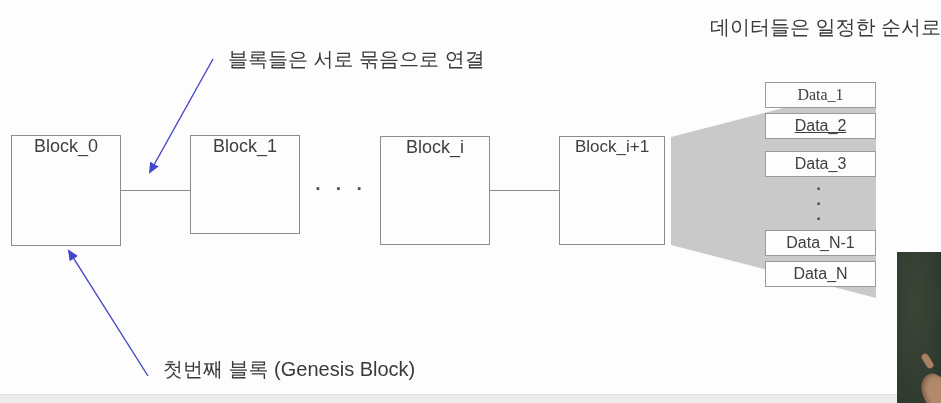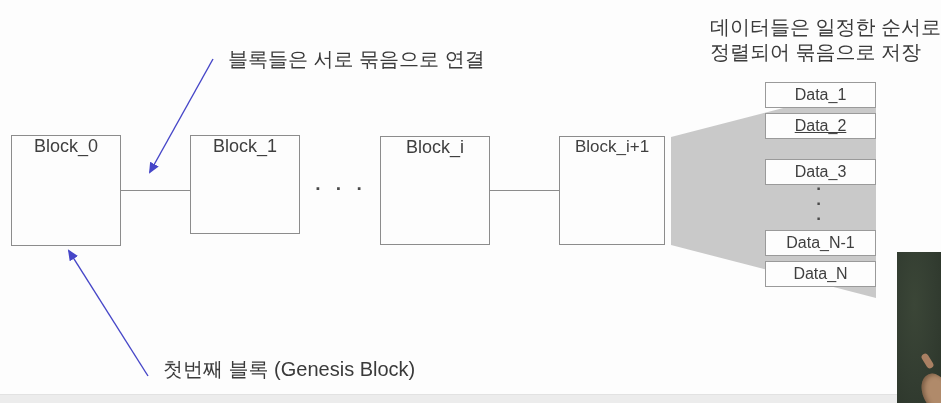--- a/index.html
+++ b/index.html
@@ -81,23 +81,23 @@
     height: 26px;
     border: 1px solid #9a9a9a;
     background: #fdfdfd;
     display: flex;
     align-items: center;
     justify-content: center;
     font-size: 16px;
     color: #3f3f3f;
     box-sizing: border-box;
   }
-  .data-1  { top: 82px; }
+  .data-1  { top: 82px; font-family: Liberation Serif, serif; }
   .data-2  { top: 113px; text-decoration: underline; }
-  .data-3  { top: 159px; }
+  .data-3  { top: 151px; }
   .data-n1 { top: 230px; }
   .data-n  { top: 261px; }
 
   .data-ellipsis {
     position: absolute;
     left: 812px; top: 181px;
     width: 14px;
     display: flex;
     flex-direction: column;
     align-items: center;
@@ -190,21 +190,20 @@
   <div class="data-box data-n1">
     <span>Data_N-1</span>
   </div>
   <div class="data-box data-n">
     <span>Data_N</span>
   </div>
 
   <div class="note note-chain">블록들은 서로 묶음으로 연결</div>
   <div class="note note-data">
     <div>데이터들은 일정한 순서로</div>
-    <div>정렬되어 묶음으로 저장</div>
   </div>
   <div class="note note-genesis">첫번째 블록 (Genesis Block)</div>
 
   <svg class="arrows" width="941" height="403" viewBox="0 0 941 403">
     <defs>
       <marker id="ah" markerWidth="9" markerHeight="8" refX="6.5" refY="3.5" orient="auto">
         <path d="M0,0 L8,3.5 L0,7 Z" fill="#4646c8"></path>
       </marker>
     </defs>
     <line x1="213" y1="59" x2="150" y2="172" stroke="#4646c8" stroke-width="1.4" marker-end="url(#ah)"></line>

